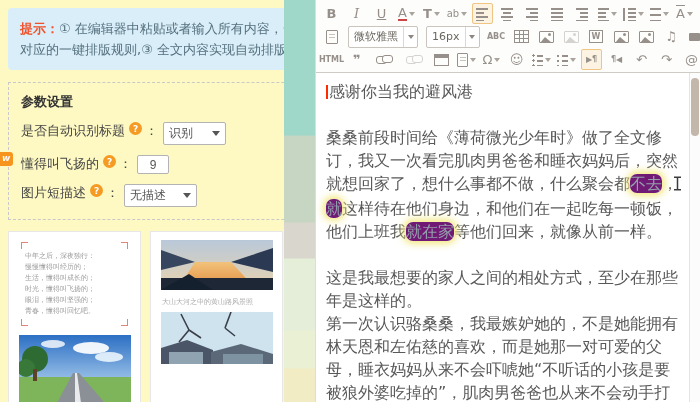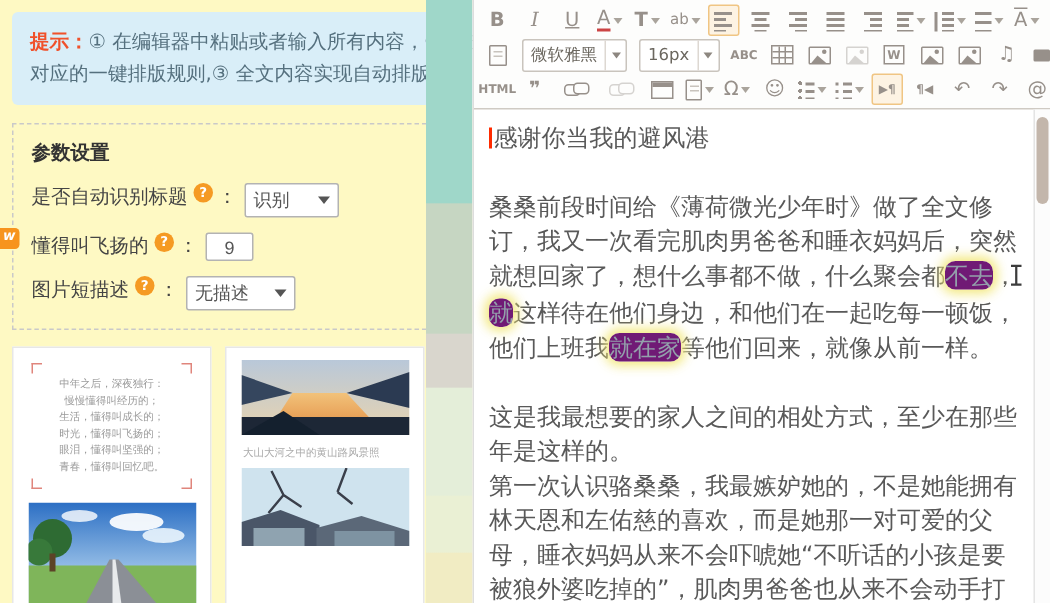--- a/index.html
+++ b/index.html
@@ -21,21 +21,21 @@
        font-size:12px;color:#555;padding:0 5px;border-radius:2px;background:#fff;cursor:pointer}
   .sel .sarr{width:0;height:0;border-left:4px solid transparent;border-right:4px solid transparent;
              border-top:5px solid #555;margin-left:9px}
   .num-input{width:30px;height:17px;border:1px solid #b3b3b3;border-radius:2px;text-align:center;
              font-size:12px;color:#555;padding:0}
   .new-badge{position:absolute;left:0;top:152px;background:#f7941d;color:#fff;font-size:9px;
              font-style:italic;font-weight:bold;padding:2px 3px 3px 2px;border-radius:0 3px 3px 0;line-height:9px}
   .cards{display:flex;gap:9px;margin:11px 4px 0 8px}
   .card{width:133px;height:240px;border:1px solid #e7e7e7;background:#fff;box-sizing:border-box;
         padding:8px 7px;flex:none}
-  .poem{position:relative;margin:2px 5px 9px;padding:9px 4px;text-align:center;
+  .poem{position:relative;margin:2px 5px 9px;padding:9px 4px;text-align:left;
         font-size:7px;line-height:11px;color:#9a9a9a}
   .poem::before,.poem::after,.poem-in::before,.poem-in::after{content:"";position:absolute;width:6px;height:6px}
   .poem::before{left:0;top:0;border-left:1px solid #e0857c;border-top:1px solid #e0857c}
   .poem::after{right:0;top:0;border-right:1px solid #e0857c;border-top:1px solid #e0857c}
   .poem-in::before{left:0;bottom:0;border-left:1px solid #e0857c;border-bottom:1px solid #e0857c}
   .poem-in::after{right:0;bottom:0;border-right:1px solid #e0857c;border-bottom:1px solid #e0857c}
   .tpl-img{display:block;width:112px;margin:0 auto;border:0}
   .tpl-text{font-size:7px;line-height:10px;color:#aaa;margin:2px 4px 7px;text-align:justify}
   .tpl-caption{font-size:7px;color:#aaa;margin:7px 4px 5px}
 

